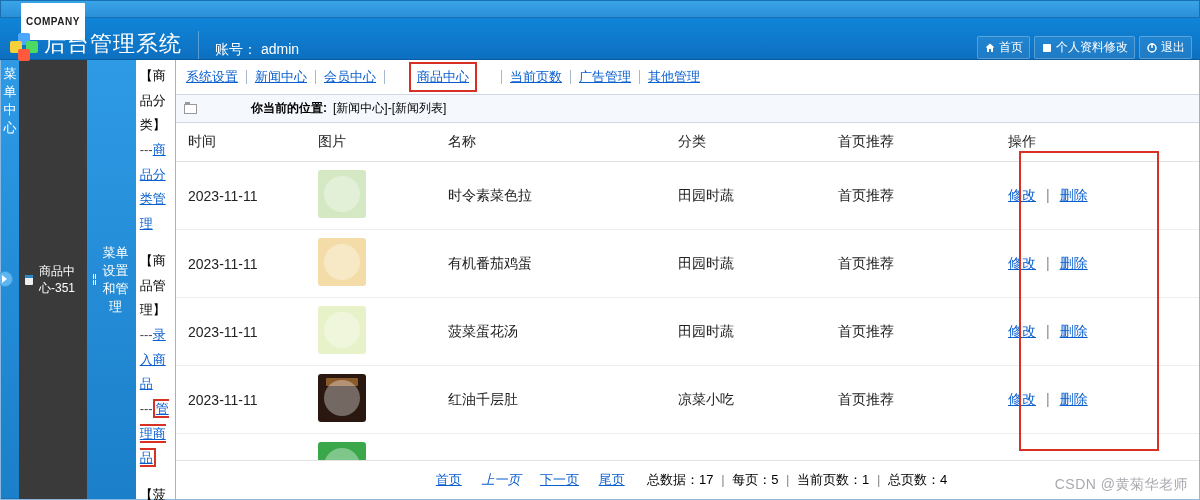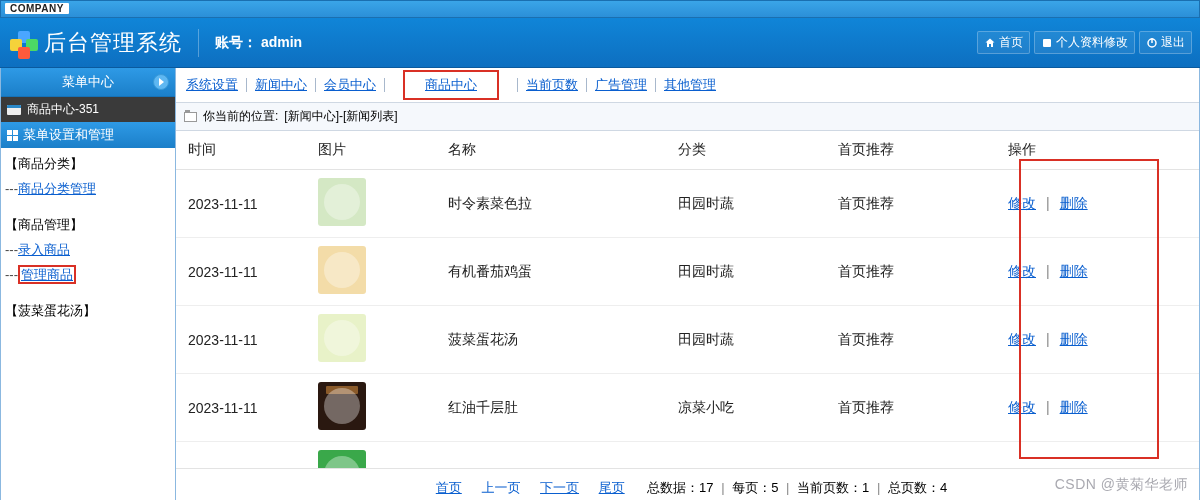--- a/index.html
+++ b/index.html
@@ -1,80 +1,80 @@
 <!DOCTYPE html>
 <html><head>
 <meta charset="utf-8">
 <style>
 * { margin: 0; padding: 0; box-sizing: border-box; font-family: "Microsoft YaHei", Arial, sans-serif; }
 body { background: #e8e8e8; font-size: 12px; }
 .window { width: 1200px; height: 500px; background: #fff; position: relative; overflow: hidden; }
 .titlebar { height: 18px; background: linear-gradient(#3aa5e8,#2b8fd8); border: 1px solid #1a6fb0; }
-.company-tag { display: inline-block; background: #fff; color: #222; font-size: 10px; font-weight: bold; padding: 0 5px; margin: 2px 0 0 4px; border-radius: 1px; letter-spacing: 0.5px; }
-.header { height: 50px; background: linear-gradient(#1085d8,#0d6fc0); display: flex; align-items: center; color: #fff; padding: 0 8px; border-bottom: 1px solid #0a5a9e; }
+.company-tag { display: inline-block; background: #fff; color: #222; font-size: 10px; font-weight: bold; padding: 13px 5px; margin: 2px 0 0 20px; border-radius: 1px; letter-spacing: 0.5px; }
+.header { height: 42px; background: linear-gradient(#1085d8,#0d6fc0); display: flex; align-items: flex-end; color: #fff; padding: 0 8px; border-bottom: 1px solid #0a5a9e; }
 .logo-cubes { width: 28px; height: 28px; position: relative; margin-right: 8px; }
 .cube { position: absolute; width: 12px; height: 12px; border-radius: 2px; }
 .cube.c1 { background: #4aa6ff; top: 2px; left: 10px; }
 .cube.c2 { background: #f5d23a; top: 10px; left: 2px; }
 .cube.c3 { background: #4cd964; top: 10px; left: 18px; }
 .cube.c4 { background: #ff5a3c; top: 18px; left: 10px; }
 .app-title { font-size: 22px; font-weight: normal; letter-spacing: 1px; }
 .divider-v { width: 1px; height: 28px; background: rgba(255,255,255,0.3); margin: 0 16px; }
-.account { font-size: 14px; font-weight: bold; }
+.account { font-size: 14px; }
 .header-right { margin-left: auto; display: flex; gap: 4px; }
 .hbtn { background: rgba(255,255,255,0.08); border: 1px solid rgba(255,255,255,0.25); color: #fff; padding: 2px 6px; font-size: 12px; border-radius: 2px; display: flex; align-items: center; gap: 3px; cursor: pointer; }
 .hicon { width: 12px; height: 12px; display: inline-block; }
 
 .body-wrap { display: flex; height: 440px; border: 1px solid #8bb8e0; border-top: none; }
-.sidebar { width: 175px; border-right: 1px solid #8bb8e0; background: #fff; display: flex; flex-direction: column; }
+.sidebar { width: 175px; border-right: 1px solid #8bb8e0; background: #fff; display: flex; }
 .side-head { background: linear-gradient(#2e9ae6,#1b7fc9); color: #fff; text-align: center; font-size: 13px; padding: 5px 0; position: relative; border-bottom: 1px solid #1671b5; }
 .side-arrow { position: absolute; right: 6px; top: 50%; transform: translateY(-50%); width: 16px; height: 16px; background: #5eb7f2; border-radius: 50%; border: 1px solid #3a9ad8; display: flex; align-items: center; justify-content: center; }
 .side-arrow::after { content: ""; border-left: 5px solid #fff; border-top: 4px solid transparent; border-bottom: 4px solid transparent; }
 .crumb-row { background: #3a3a3a; color: #fff; font-size: 12px; padding: 4px 6px; display: flex; align-items: center; gap: 6px; }
 .crumb-icon { width: 14px; height: 10px; background: #eee; border-radius: 1px; position: relative; }
 .crumb-icon::before { content: ""; position: absolute; width: 100%; height: 3px; background: #2a88c8; top: 0; border-radius: 1px 1px 0 0; }
 .sub-head { background: linear-gradient(#2e9ae6,#1b7fc9); color: #fff; font-size: 13px; padding: 4px 6px; display: flex; align-items: center; gap: 5px; text-align: center; }
 .grid-icon { width: 11px; height: 11px; display: inline-grid; grid-template-columns: 1fr 1fr; grid-template-rows: 1fr 1fr; gap: 1px; }
 .grid-icon span { background: #fff; }
 .side-content { padding: 4px 4px; font-size: 13px; line-height: 1.9; }
 .side-group { margin-bottom: 12px; }
 .group-title { color: #000; }
 .side-link { color: #0a5fcf; text-decoration: underline; cursor: pointer; }
 .prefix { color: #444; }
 .side-hl { border: 2px solid #d93025; display: inline; padding: 0 1px; }
 
 .main { flex: 1; display: flex; flex-direction: column; background: #fff; }
 .topnav { display: flex; align-items: center; gap: 8px; padding: 6px 10px; border-bottom: 1px solid #cfd8e3; }
 .top-vsep { width: 1px; height: 14px; background: #a8b8cc; }
 .tlink { color: #0a5fcf; text-decoration: underline; cursor: pointer; font-size: 13px; }
-.nav-hl { border: 2px solid #d93025; padding: 4px 20px; margin: -4px 10px; }
+.nav-hl { border: 2px solid #d93025; padding: 4px 6px; margin: -4px 16px; }
 
 .location-bar { display: flex; align-items: center; gap: 6px; font-size: 12px; padding: 5px 8px; background: #f5f8fc; border-bottom: 1px solid #cfd8e3; }
 .loc-icon { width: 13px; height: 10px; background: #fff; border: 1px solid #999; position: relative; }
 .loc-icon::before { content: ""; position: absolute; width: 5px; height: 2px; background: #999; top: -3px; left: 0; }
-.loc-strong { font-weight: normal; }
+.loc-strong { font-weight: bold; margin-left: 48px; }
 
 .table-wrap { flex: 1; position: relative; overflow: auto; }
 table { width: 100%; border-collapse: collapse; }
 th { text-align: left; font-weight: normal; font-size: 14px; padding: 10px 12px; border-bottom: 1px solid #e3e3e3; color: #222; }
 td { font-size: 14px; padding: 8px 12px; border-bottom: 1px solid #eee; color: #222; vertical-align: middle; }
 .thumb { width: 48px; height: 48px; border-radius: 3px; background: #d4e8c4; display: inline-block; position: relative; overflow: hidden; }
 .thumb.t2 { background: #f3dca8; }
 .thumb.t3 { background: #e8f2c8; }
 .thumb.t4 { background: #2a1810; }
 .thumb.t5 { background: #3aa84a; }
 .thumb::after{content:"";position:absolute;inset:6px;border-radius:50%;background:rgba(255,255,255,0.35);}
 .thumb.t4::before{content:"";position:absolute;top:4px;left:8px;right:8px;height:8px;background:#8a5a2a;border-radius:1px;}
 .op-link { color: #0a5fcf; text-decoration: underline; cursor: pointer; }
 .op-sep { color: #888; margin: 0 10px; }
 .ops-hl { position: absolute; border: 2px solid #d93025; right: 40px; top: 28px; width: 140px; height: 300px; pointer-events: none; }
 
 .pager { text-align: center; padding: 10px 0; font-size: 13px; border-top: 1px solid #e3e3e3; }
 .pager a { color: #0a5fcf; text-decoration: underline; margin: 0 8px; cursor: pointer; }
-.pager .plain { text-decoration: none; color: #0a5fcf; margin: 0 8px; }
+.pager .plain { text-decoration: none; color: #0a5fcf; margin: 0 8px; font-style: italic; }
 .pager-sep { margin: 0 4px; color: #888; }
 
 .watermark { position: absolute; right: 12px; bottom: 6px; color: rgba(140,140,150,0.75); font-size: 14px; letter-spacing: 0.5px; }
 </style>
 </head>
 <body>
 
 <div class="window">
 
   <div class="titlebar">

